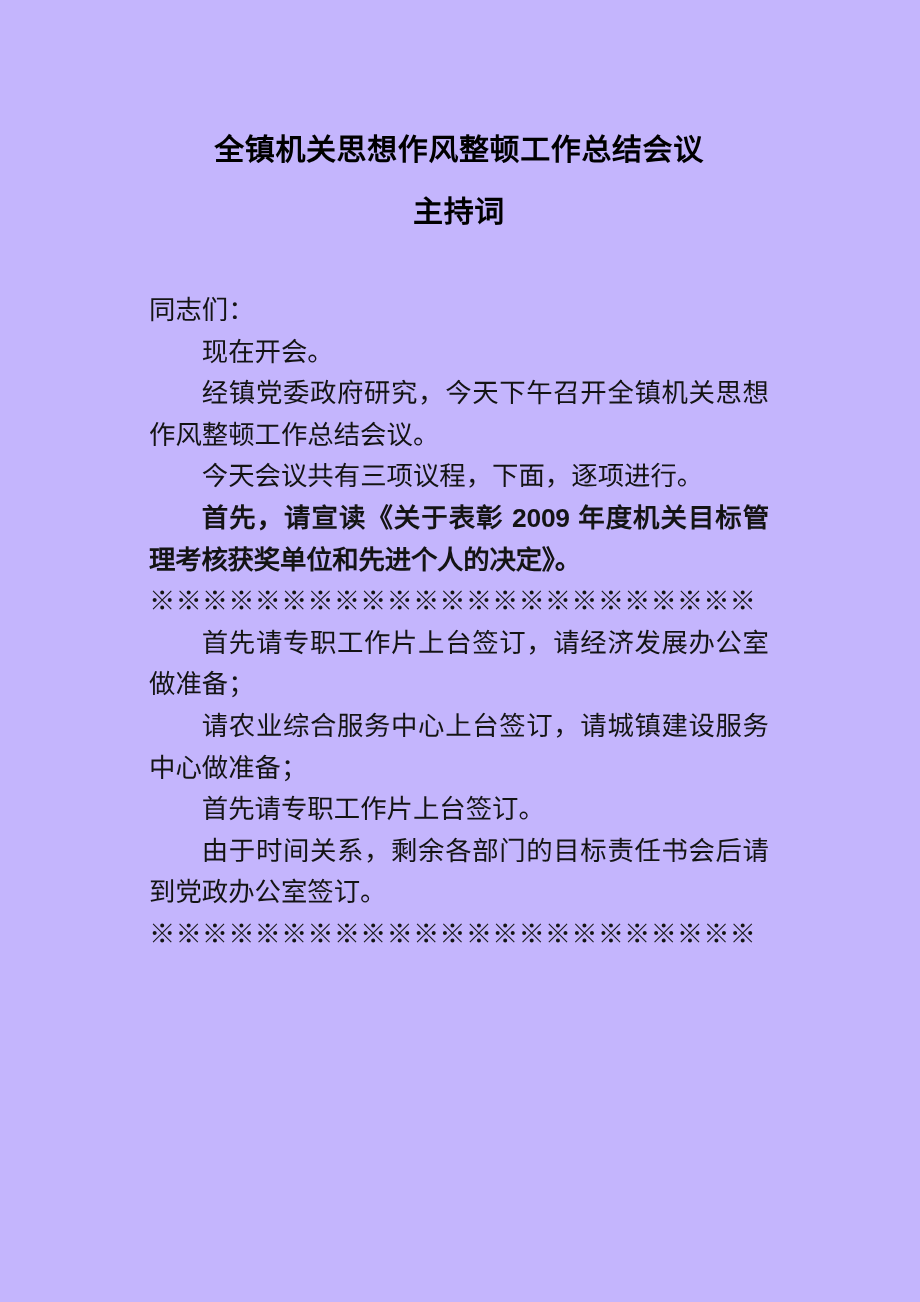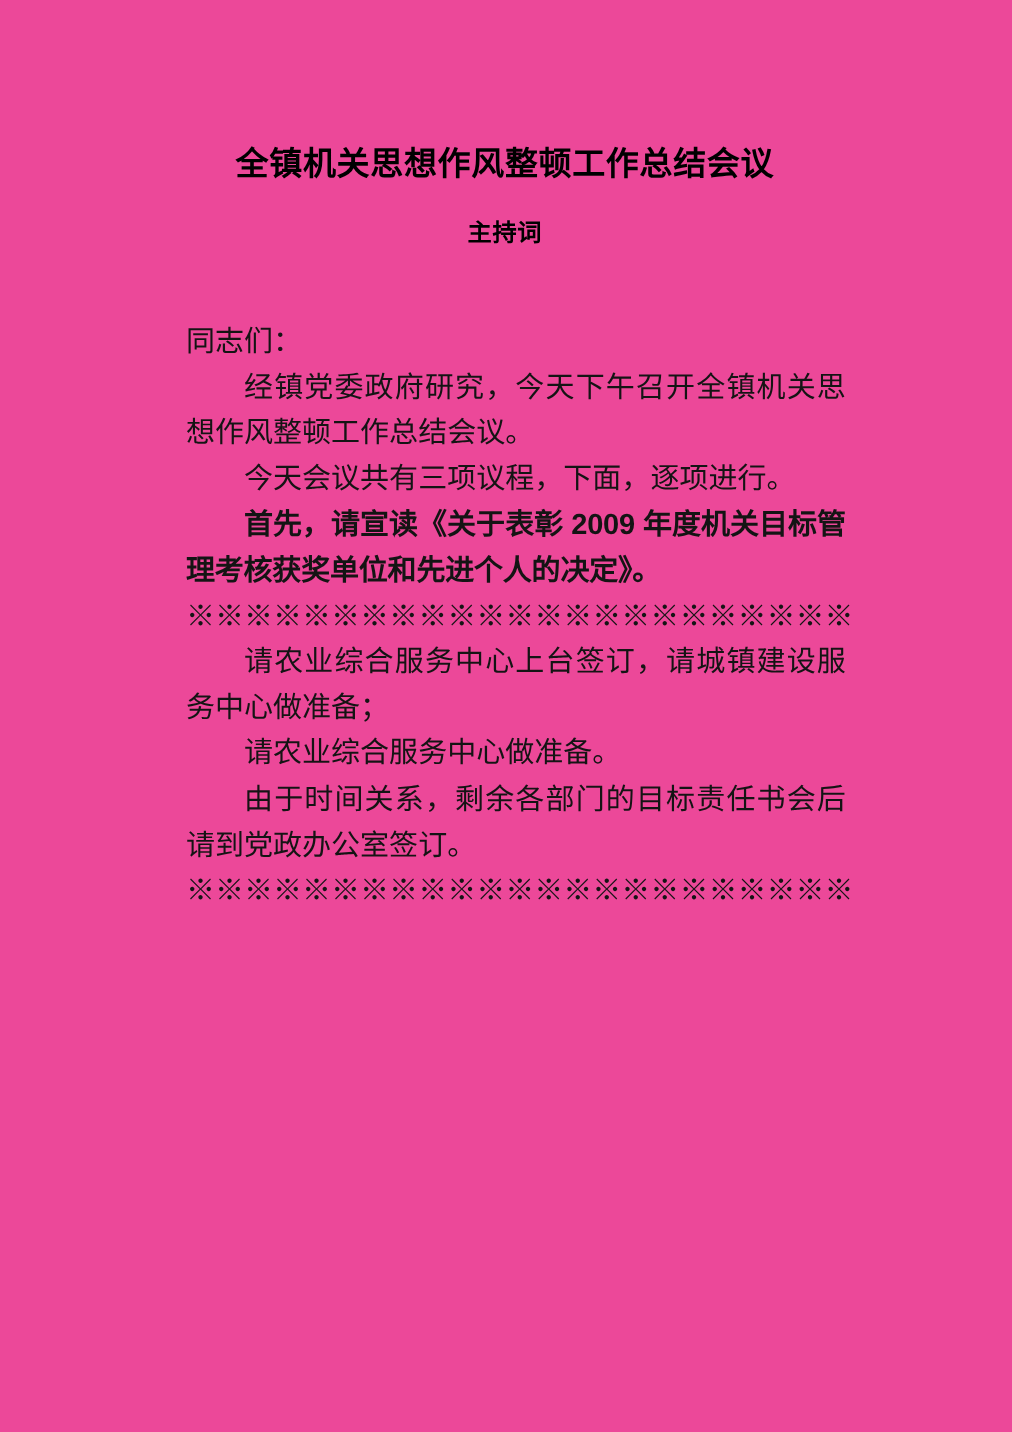--- a/index.html
+++ b/index.html
@@ -7,21 +7,21 @@
     margin: 0;
     padding: 0;
     background: #ffffff;
   }
 
   #page {
     position: relative;
     width: 920px;
     height: 1302px;
     margin: 0;
-    background: #ec4899;
+    background: #c4b5fd;
     overflow: hidden;
     font-family: "Liberation Serif", "DejaVu Serif", serif;
     color: #0d0d0d;
     -webkit-font-smoothing: antialiased;
   }
 
   
   .doc-body {
     position: absolute;
     left: 149px;
@@ -44,31 +44,30 @@
     letter-spacing: 0.6px;
     color: #000000;
     white-space: nowrap;
   }
 
   .doc-subtitle {
     display: block;
     text-align: center;
     font-family: "Liberation Serif", "DejaVu Serif", serif;
     font-weight: 700;
-    font-size: 22px;
+    font-size: 30px;
     line-height: 48px;
     letter-spacing: 0.6px;
     color: #000000;
     margin-top: 14px;
   }
 
   
   .para-area {
     margin-top: 54px;
-    margin-left: 20px;
   }
 
   .para {
     margin: 0;
     font-size: 26.4px;
     line-height: 41.6px;
     text-align: justify;
     text-justify: inter-ideograph;
     letter-spacing: 0px;
     word-break: break-all;
@@ -118,35 +117,37 @@
 
     <div class="title-block">
       <span class="doc-title">全镇机关思想作风整顿工作总结会议</span>
       <span class="doc-subtitle">主持词</span>
     </div>
 
     <div class="para-area">
 
       <p class="para kai flush">同志们：</p>
 
+      <p class="para kai indent">现在开会。</p>
 
       <p class="para kai indent">经镇党委政府研究，今天下午召开全镇机关思想作风整顿工作总结会议。</p>
 
       <p class="para kai indent">今天会议共有三项议程，下面，逐项进行。</p>
 
       <p class="para hei indent">首先，请宣读《关于表彰 2009 年度机关目标管理考核获奖单位和先进个人的决定》。</p>
 
       <p class="sep-row">※※※※※※※※※※※※※※※※※※※※※※※</p>
 
 
+      <p class="para kai indent">首先请专职工作片上台签订，请经济发展办公室做准备；</p>
 
 
       <p class="para kai indent">请农业综合服务中心上台签订，请城镇建设服务中心做准备；</p>
 
-      <p class="para kai indent">请农业综合服务中心做准备。</p>
+      <p class="para kai indent">首先请专职工作片上台签订。</p>
 
       <p class="para kai indent">由于时间关系，剩余各部门的目标责任书会后请到党政办公室签订。</p>
 
       <p class="sep-row">※※※※※※※※※※※※※※※※※※※※※※※</p>
 
     </div>
   </div>
 </div>
 
 </body></html>

